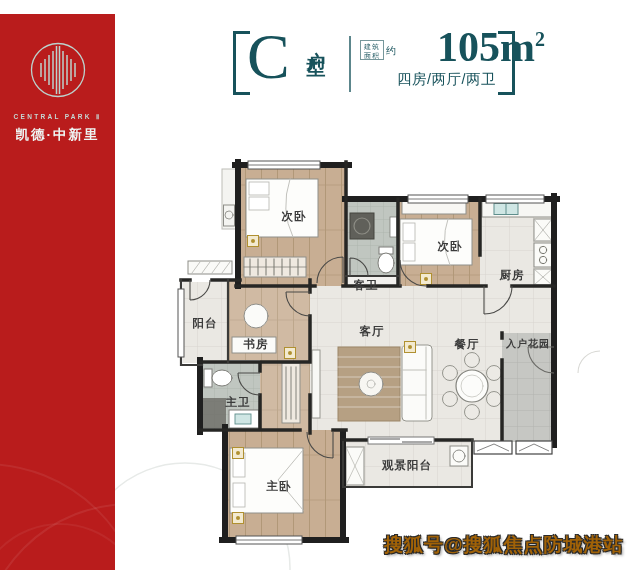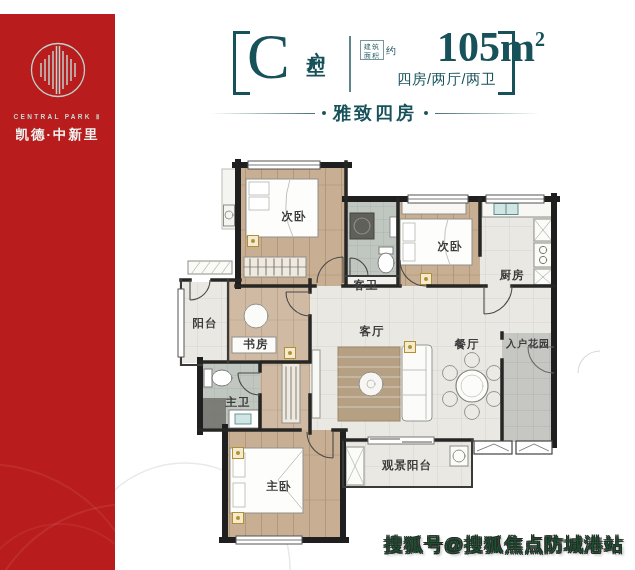--- a/index.html
+++ b/index.html
@@ -67,21 +67,21 @@
   
   .floorplan{ position:absolute; left:150px; top:155px; z-index:2; }
   .room-label{
     font-family:"Liberation Sans", sans-serif; font-size:11.5px;
     fill:#3b3b3b; font-weight:600; letter-spacing:1px; text-anchor:middle;
   }
   .room-label.small{ font-size:10px; }
   
   .watermark{
     position:absolute; left:384px; top:532px; z-index:6; font-size:19px;
-    font-weight:400; letter-spacing:1px; color:#14532d;
+    font-weight:700; letter-spacing:1px; color:#a16207;
     text-shadow:-1px -1px 0 #2a2a2a, 1px -1px 0 #2a2a2a, -1px 1px 0 #2a2a2a,
       1px 1px 0 #2a2a2a, 2px 2px 3px rgba(0,0,0,.45);
   }
 </style>
 </head>
 <body>
 
 <div class="page">
 
   <svg class="bg-circles" width="400" height="570">
@@ -118,27 +118,20 @@
   <div class="bracket left"></div>
   <div class="big-c teal">C</div>
   <div class="unit-type teal">户型</div>
   <div class="vline"></div>
   <div class="area-label-box teal">建筑面积</div>
   <div class="approx teal">约</div>
   <div class="area-value teal"><span>105m</span><sup>2</sup></div>
   <div class="spec teal">四房/两厅/两卫</div>
   <div class="bracket right"></div>
 
-  <div class="subtitle-row">
-    <span class="sline l"></span>
-    <span class="dot"></span>
-    <span class="subtitle teal">雅致四房</span>
-    <span class="dot"></span>
-    <span class="sline r"></span>
-  </div>
 
   <svg class="floorplan" width="488" height="390" viewBox="0 0 488 390">
     <defs>
       <pattern id="wood" width="16" height="90" patternUnits="userSpaceOnUse">
         <rect width="16" height="90" fill="#c8ae93"></rect>
         <line x1="15.5" y1="0" x2="15.5" y2="90" stroke="#b19878" stroke-width="1"></line>
         <line x1="0" y1="30" x2="16" y2="30" stroke="#b19878" stroke-width=".7"></line>
         <line x1="0" y1="75" x2="16" y2="75" stroke="#b19878" stroke-width=".7"></line>
       </pattern>
       <pattern id="tile" width="24" height="24" patternUnits="userSpaceOnUse">

